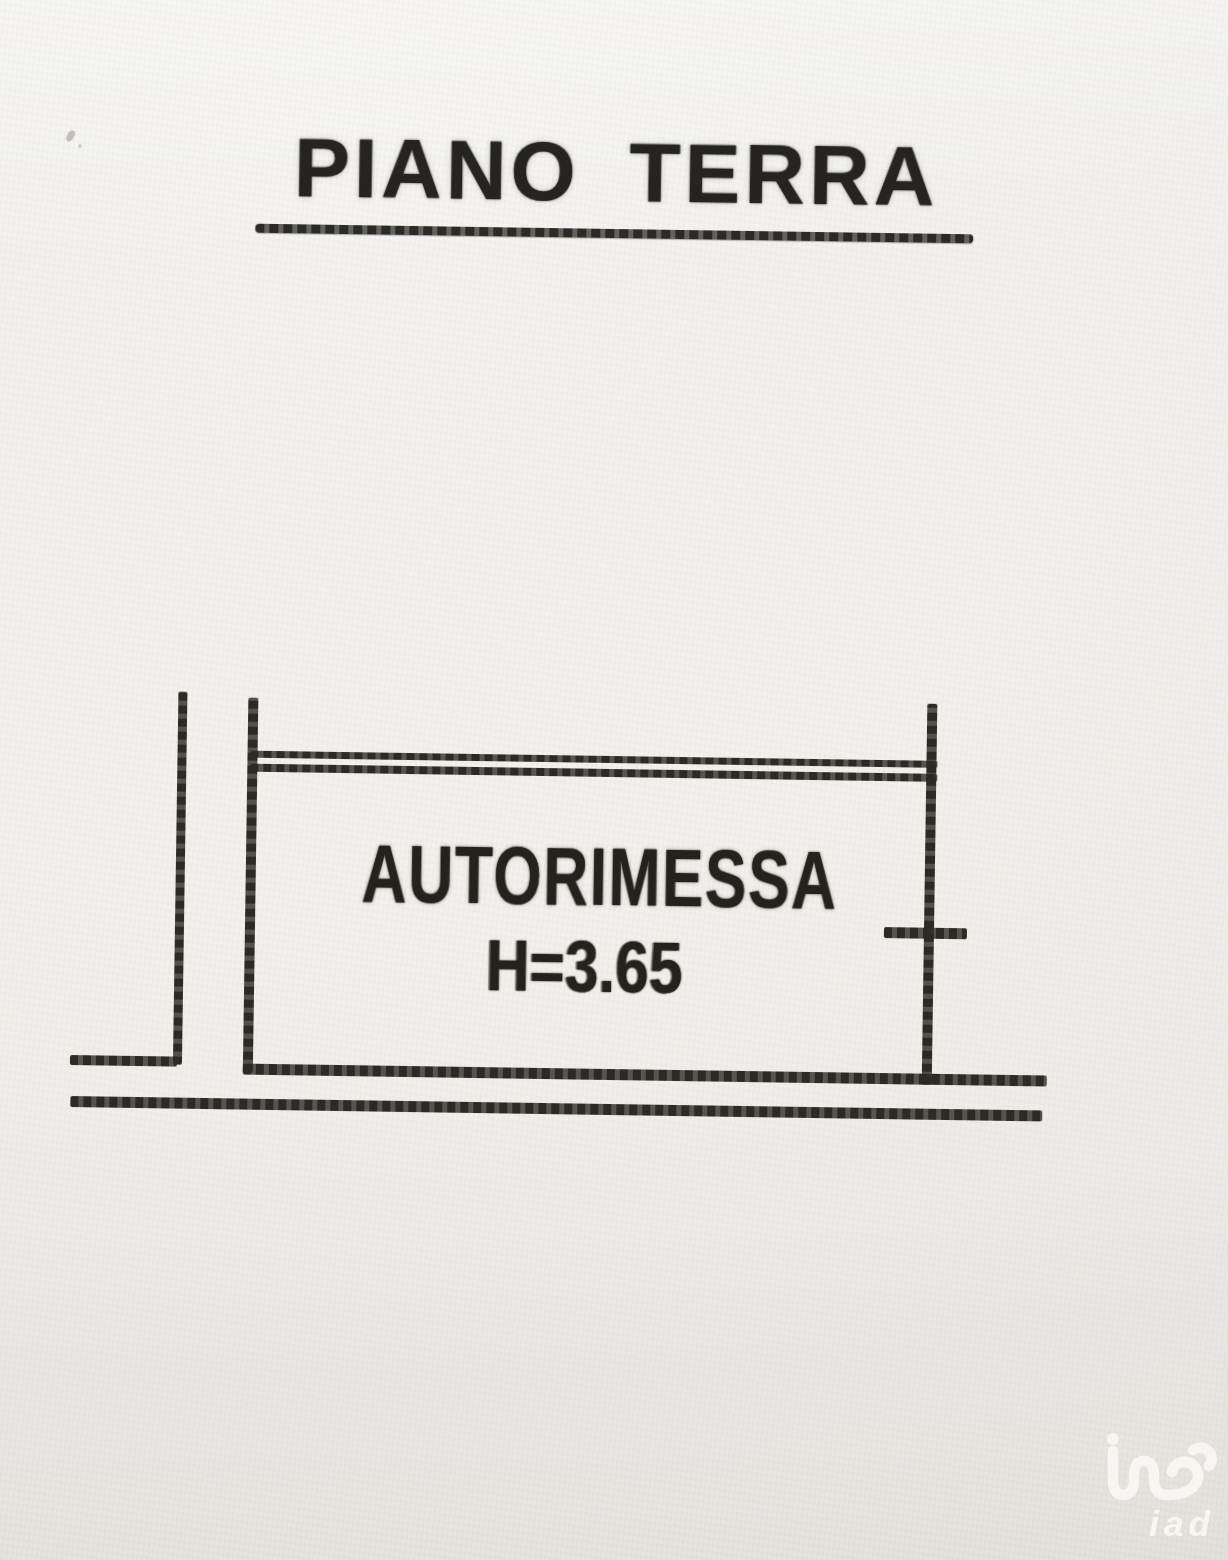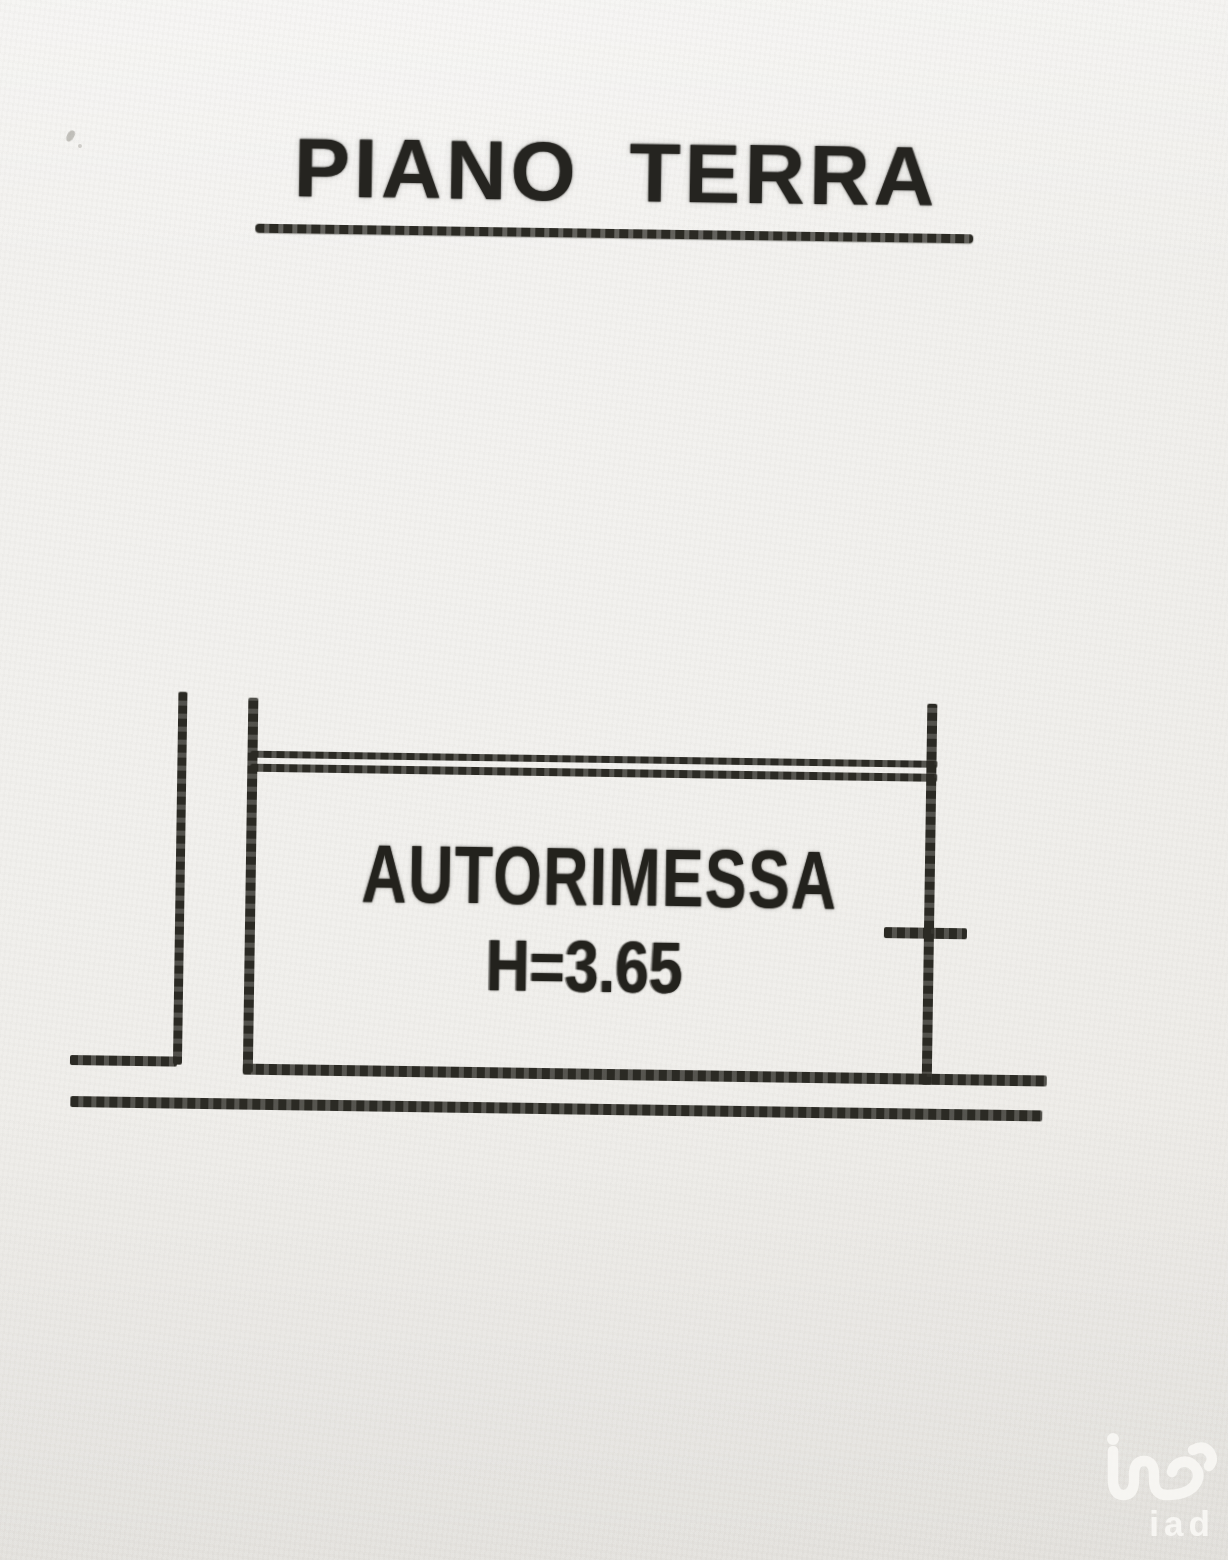--- a/index.html
+++ b/index.html
@@ -158,20 +158,21 @@
     left: 40px;
     top: 86px;
     width: 92px;
     text-align: center;
     font-size: 35px;
     font-weight: bold;
     letter-spacing: 5px;
     line-height: 1;
     color: #f9f8f5;
     filter: blur(0.3px);
+    font-style: italic;
   }
 </style>
 </head>
 <body>
 
 <div class="sheet">
   <div class="grain"></div>
 
   <div class="content">
 

